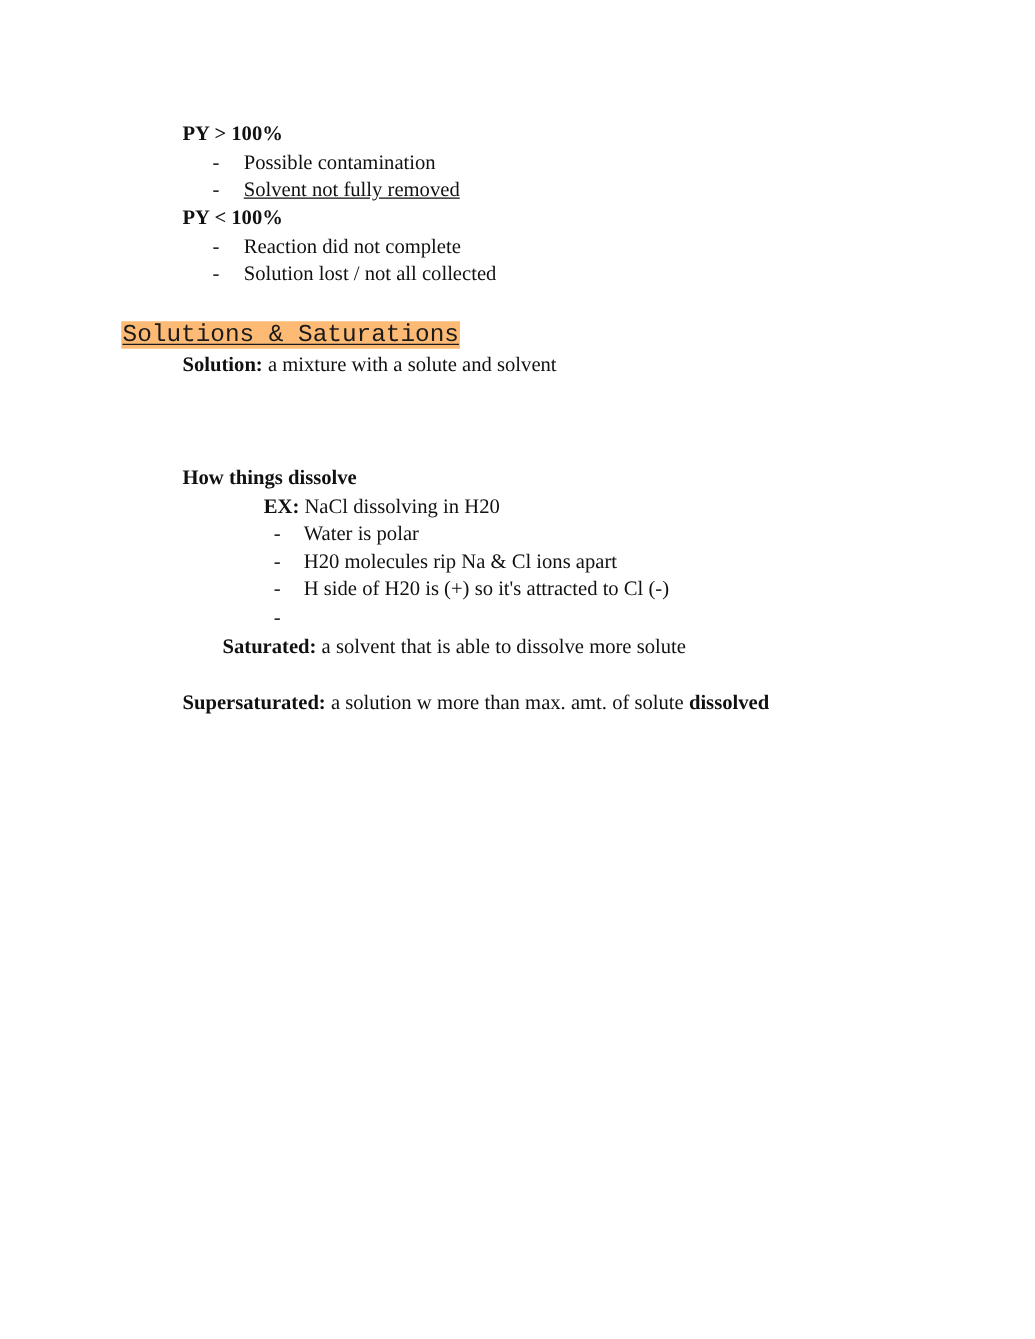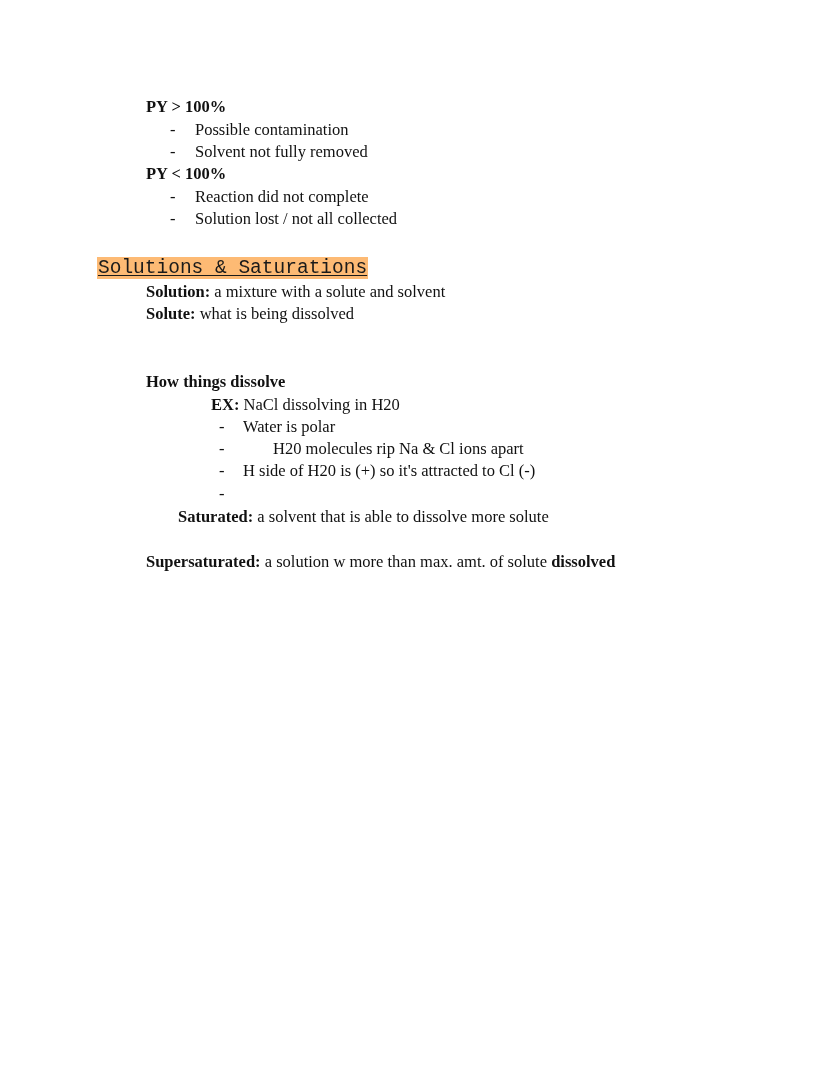--- a/index.html
+++ b/index.html
@@ -32,45 +32,42 @@
   </style>
 </head>
 <body>
 
 <div class="page">
 
   <div class="line b" style="left:146px; top:97px;">PY &gt; 100%</div>
   <div class="line" style="left:170px; top:120px;">-</div>
   <div class="line" style="left:195px; top:120px;">Possible contamination</div>
   <div class="line" style="left:170px; top:142px;">-</div>
-  <div class="line" style="left:195px; top:142px;">Solvent not fully removed</div>
+  <div class="line" style="left:195px; top:142px;text-decoration:underline;">Solvent not fully removed</div>
 
   <div class="line b" style="left:146px; top:164px;">PY &lt; 100%</div>
   <div class="line" style="left:170px; top:187px;">-</div>
   <div class="line" style="left:195px; top:187px;">Reaction did not complete</div>
   <div class="line" style="left:170px; top:209px;">-</div>
   <div class="line" style="left:195px; top:209px;">Solution lost / not all collected</div>
 
   <div class="heading">Solutions &amp; Saturations</div>
 
   <div class="line" style="left:146px; top:282px;">
     <span class="b">Solution:</span><span> a mixture with a solute and solvent</span>
   </div>
-  <div class="line" style="left:146px; top:304px;">
-    <span class="b">Solute:</span><span> what is being dissolved</span>
-  </div>
 
   <div class="line b" style="left:146px; top:372px;">How things dissolve</div>
   <div class="line" style="left:195px; top:395px;margin-left:16px;">
     <span class="b">EX:</span><span> NaCl dissolving in H20</span>
   </div>
   <div class="line" style="left:219px; top:417px;">-</div>
   <div class="line" style="left:243px; top:417px;">Water is polar</div>
   <div class="line" style="left:219px; top:439px;">-</div>
-  <div class="line" style="left:243px; top:439px;margin-left:30px;">H20 molecules rip Na &amp; Cl ions apart</div>
+  <div class="line" style="left:243px; top:439px;">H20 molecules rip Na &amp; Cl ions apart</div>
   <div class="line" style="left:219px; top:461px;">-</div>
   <div class="line" style="left:243px; top:461px;">H side of H20 is (+) so it's attracted to Cl (-)</div>
   <div class="line" style="left:219px; top:484px;">-</div>
 
   <div class="line" style="left:146px; top:507px;margin-left:32px;">
     <span class="b">Saturated:</span><span> a solvent that is able to dissolve more solute</span>
   </div>
   <div class="line" style="left:146px; top:552px;">
     <span class="b">Supersaturated:</span><span> a solution w more than max. amt. of solute </span><span class="b">dissolved</span>
   </div>

